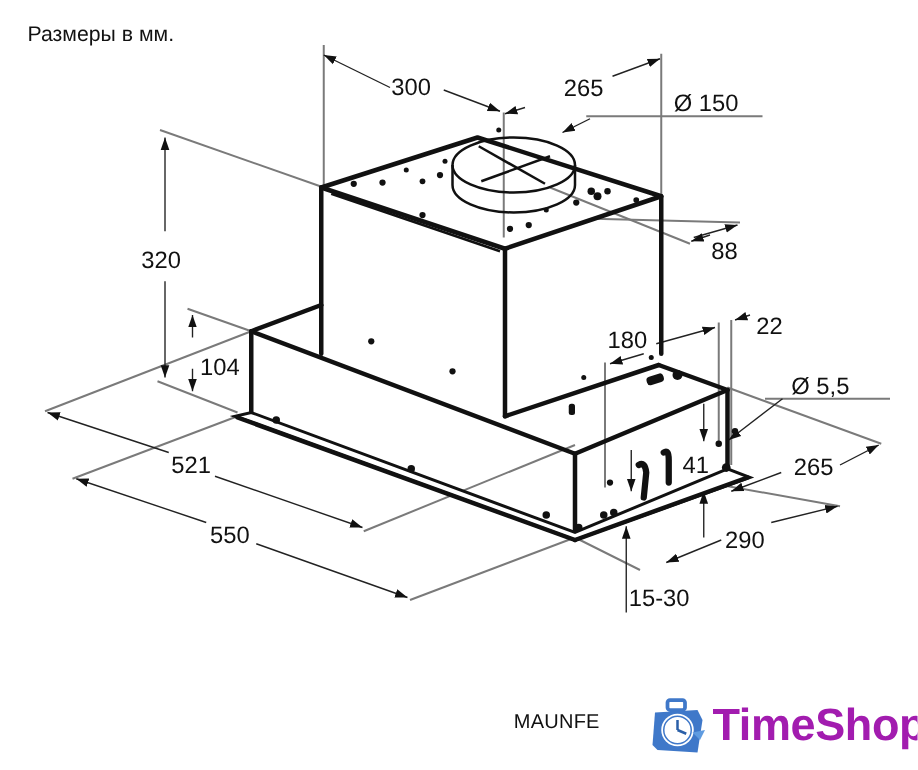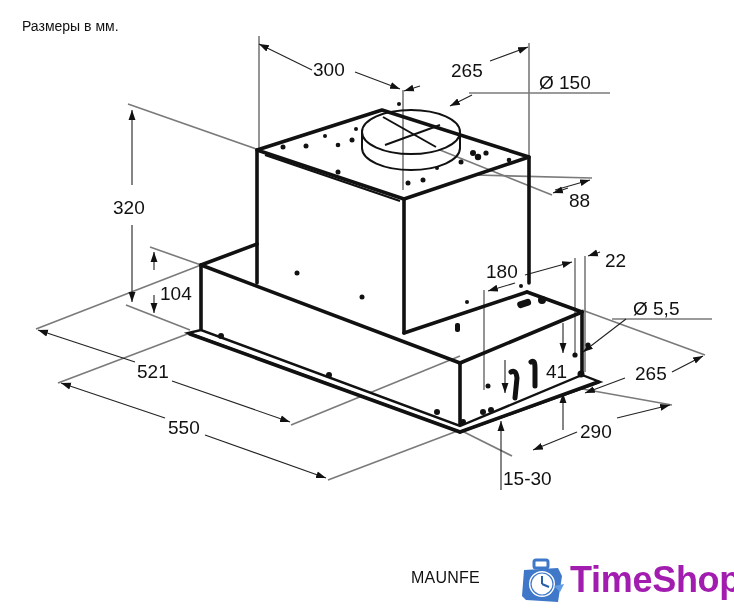--- a/index.html
+++ b/index.html
@@ -1,18 +1,18 @@
 <!DOCTYPE html>
 <html><head>
 <meta charset="utf-8">
 <style>
   html, body { margin: 0; padding: 0; background: #ffffff; }
   body { width: 734px; height: 616px; position: relative; overflow: hidden; font-family: "Liberation Sans", sans-serif; }
   #diagram { position: absolute; left: 0; top: 0; width: 734px; height: 616px; }
-  .title { position: absolute; left: 22px; top: 18px; font-size: 14px; color: #111; }
+  .title { position: absolute; left: 22px; top: 18px; font-size: 17px; color: #111; }
   .dim { font-family: "Liberation Sans", sans-serif; font-size: 19px; fill: #111; }
   .ext { stroke: #7a7a7a; stroke-width: 1.6; fill: none; }
   .dl  { stroke: #222; stroke-width: 1.1; fill: none; }
   .body { stroke: #111; stroke-width: 3.6; fill: none; stroke-linejoin: round; stroke-linecap: round; }
   .thin { stroke: #111; stroke-width: 2; fill: none; }
   .dot { fill: #111; }
   .brand { position: absolute; left: 411px; top: 569px; font-size: 16px; color: #111; letter-spacing: 0.2px; }
   .shop { position: absolute; left: 518px; top: 556px; display: flex; align-items: center; }
   .shop-text { font-size: 36px; font-weight: bold; color: #a21caf; margin-left: 4px; letter-spacing: -0.3px; }
 </style>

